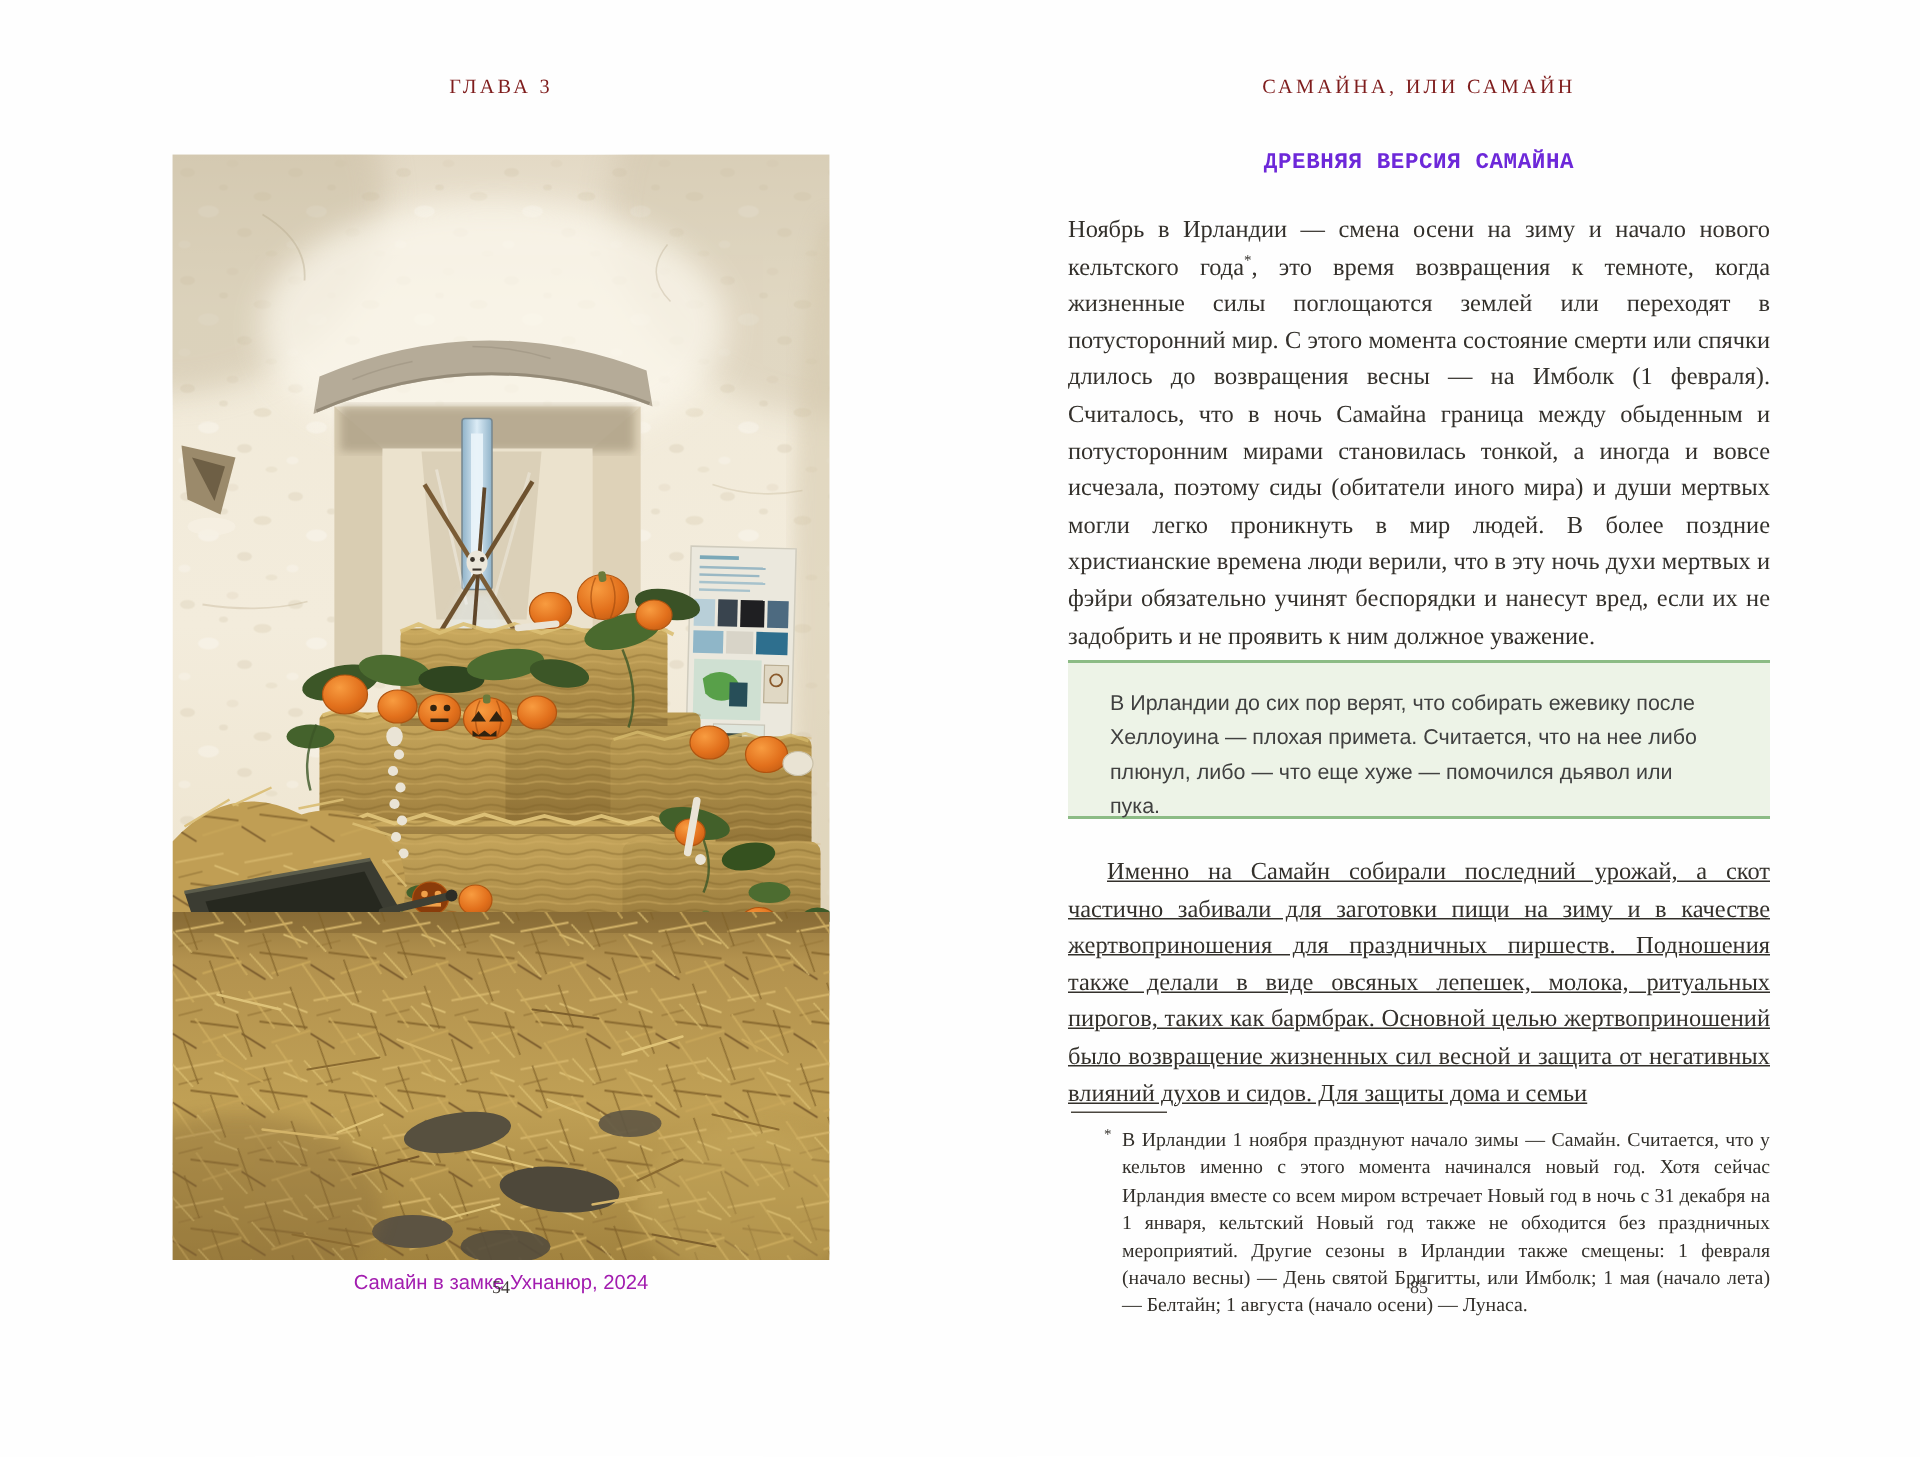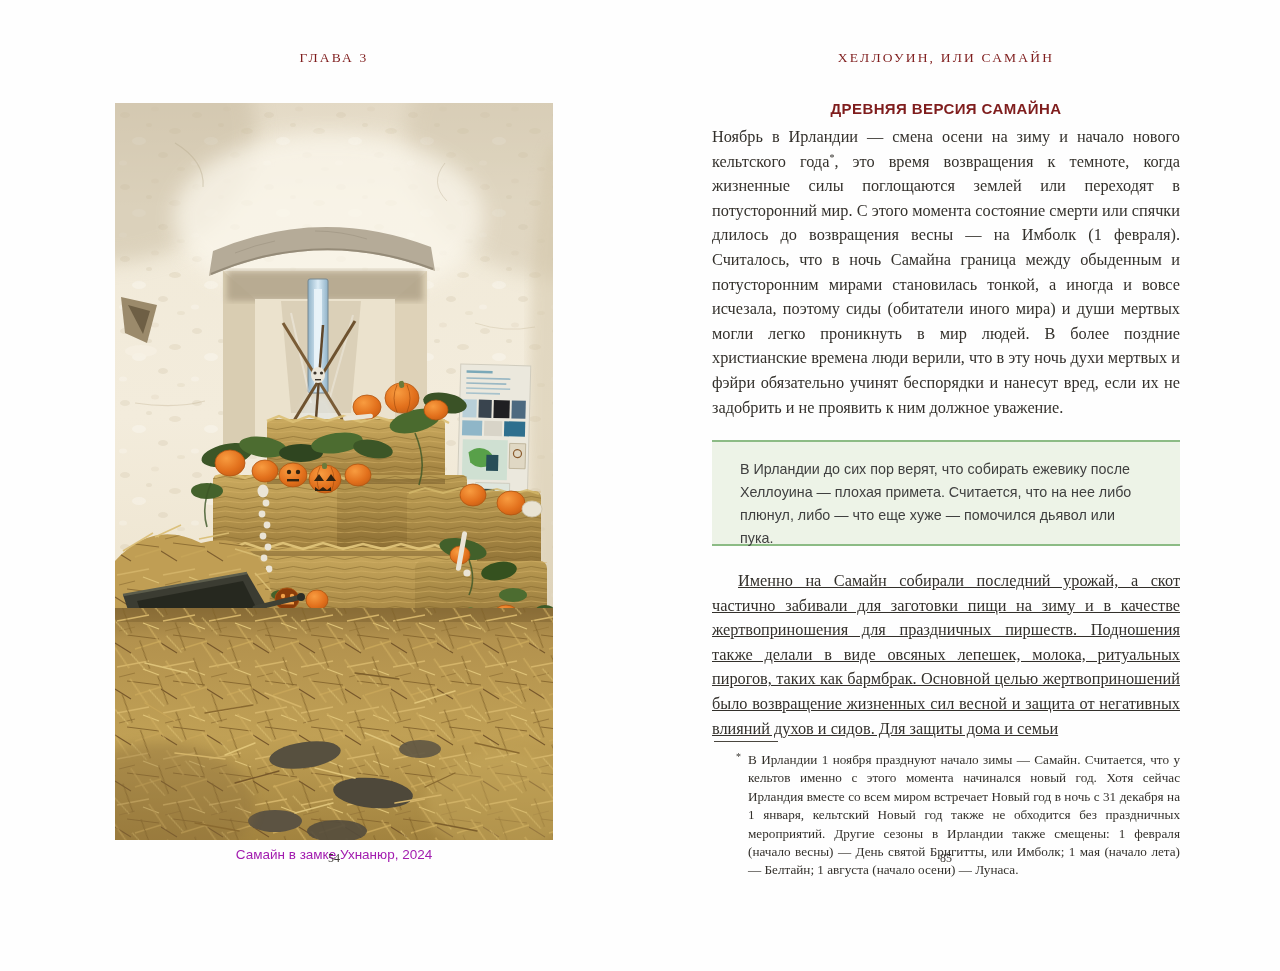--- a/index.html
+++ b/index.html
@@ -16,26 +16,26 @@
   figure#photo svg { display:block; width:438px; height:737px; }
 
   .caption { position:absolute; left:115px; top:847px; width:438px; text-align:center;
              font-family:"Liberation Sans", sans-serif; font-size:13.5px; color:#a21caf; }
 
   .folio { position:absolute; top:851px; font-size:12px; color:#3b3733; text-align:center; }
   #folio-left  { left:115px; width:438px; }
   #folio-right { left:712px; width:468px; }
 
   .section-title { position:absolute; left:712px; top:100px; width:468px; text-align:center;
-                   font-family:Liberation Sans, sans-serif; font-weight:bold;
-                   font-size:15px; letter-spacing:0.4px; color:#7f1d1d; }
+                   font-family:Liberation Mono, monospace; font-weight:bold;
+                   font-size:15px; letter-spacing:0.4px; color:#6d28d9; }
 
   .body-text { position:absolute; left:712px; width:468px; text-align:justify;
                font-size:16.3px; line-height:24.6px; color:#33302b; }
-  #para1 { top:125px; }
+  #para1 { top:141px; }
   #para2 { top:569px; text-indent:26px;text-decoration:underline; }
   sup.fn-ref { font-size:10px; vertical-align:super; line-height:0; }
 
   .callout { position:absolute; left:712px; top:440px; width:468px; height:106px;
              background:#edf3e7; border-top:2.5px solid #8cbb85; border-bottom:2.5px solid #8cbb85;
              padding:16px 44px 0 28px;
              font-family:"Liberation Sans", sans-serif; font-size:14.3px; line-height:23px;
              color:#404040; }
 
   .footnote { position:absolute; left:712px; top:741px; width:468px; }
@@ -355,21 +355,21 @@
         </g>
       </svg>
 
     </figure>
 
     <div class="caption">Самайн в замке Ухнанюр, 2024</div>
     <div id="folio-left" class="folio">54</div>
   </div>
 
   <div>
-    <div id="head-right" class="running-head">ХЕЛЛОУИН, ИЛИ САМАЙН</div>
+    <div id="head-right" class="running-head">САМАЙНА, ИЛИ САМАЙН</div>
 
     <h2 class="section-title">ДРЕВНЯЯ ВЕРСИЯ САМАЙНА</h2>
 
     <p id="para1" class="body-text"><span>Ноябрь в Ирландии — смена осени на зиму и начало нового кельтского года</span><sup class="fn-ref">*</sup><span>, это время возвращения к темноте, когда жизненные силы поглощаются землей или переходят в потусторонний мир. С этого момента состояние смерти или спячки длилось до возвращения весны — на Имболк (1 февраля). Считалось, что в ночь Самайна граница между обыденным и потусторонним мирами становилась тонкой, а иногда и вовсе исчезала, поэтому сиды (обитатели иного мира) и души мертвых могли легко проникнуть в мир людей. В более поздние христианские времена люди верили, что в эту ночь духи мертвых и фэйри обязательно учинят беспорядки и нанесут вред, если их не задобрить и не проявить к ним должное уважение.</span></p>
 
     <aside class="callout">
       <p>В Ирландии до сих пор верят, что собирать ежевику после Хеллоуина — плохая примета. Считается, что на нее либо плюнул, либо — что еще хуже — помочился дьявол или пука.</p>
     </aside>
 
     <p id="para2" class="body-text">Именно на Самайн собирали последний урожай, а скот частично забивали для заготовки пищи на зиму и в качестве жертвоприношения для праздничных пиршеств. Подношения также делали в виде овсяных лепешек, молока, ритуальных пирогов, таких как бармбрак. Основной целью жертвоприношений было возвращение жизненных сил весной и защита от негативных влияний духов и сидов. Для защиты дома и семьи</p>

